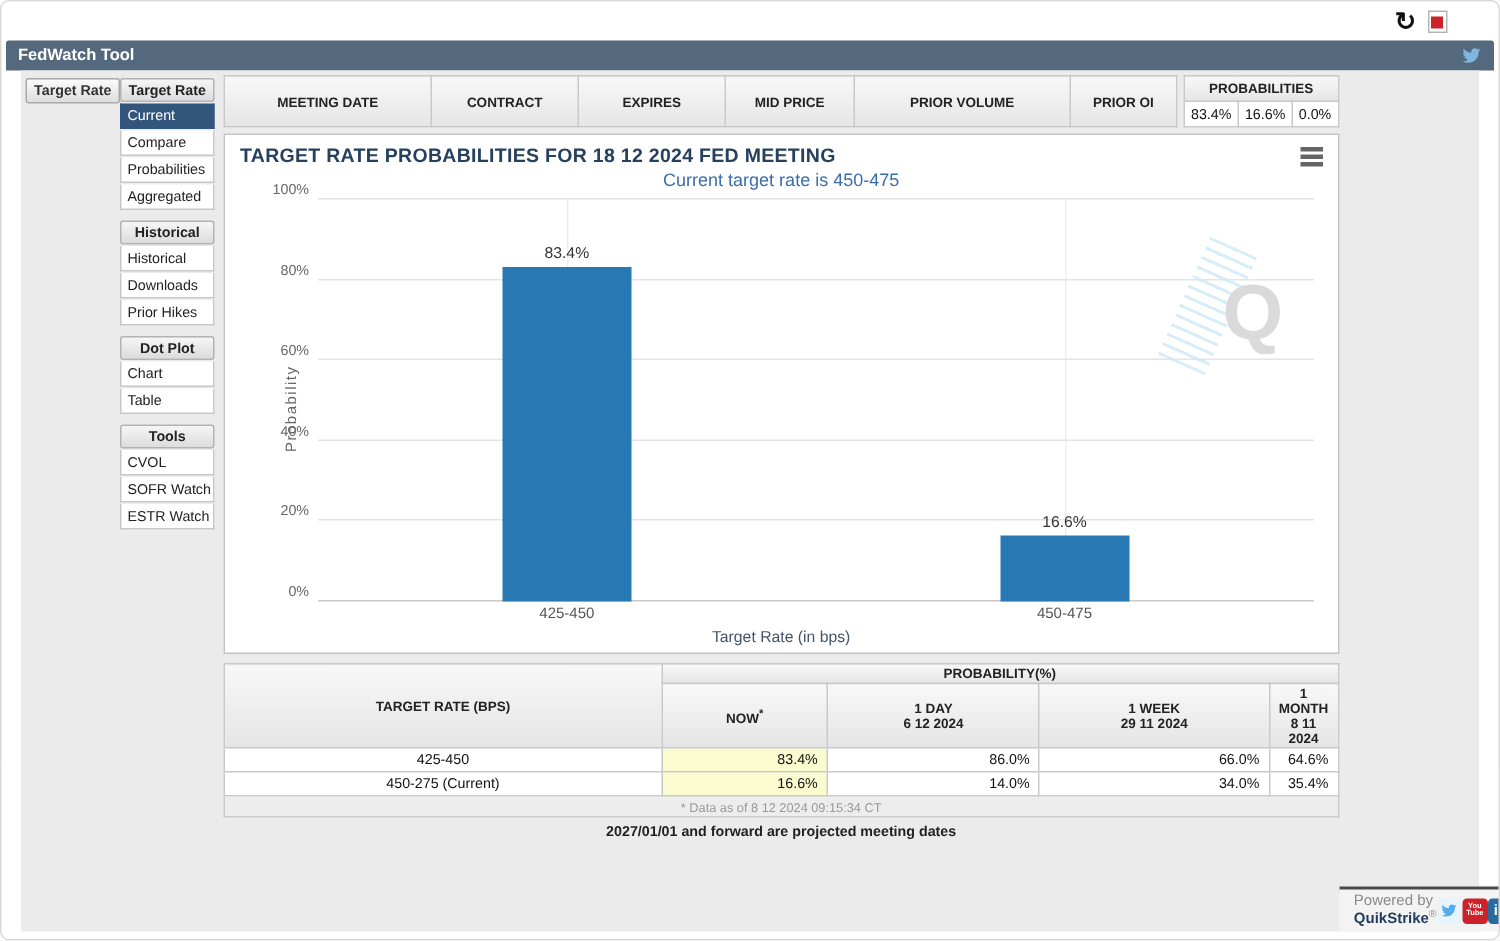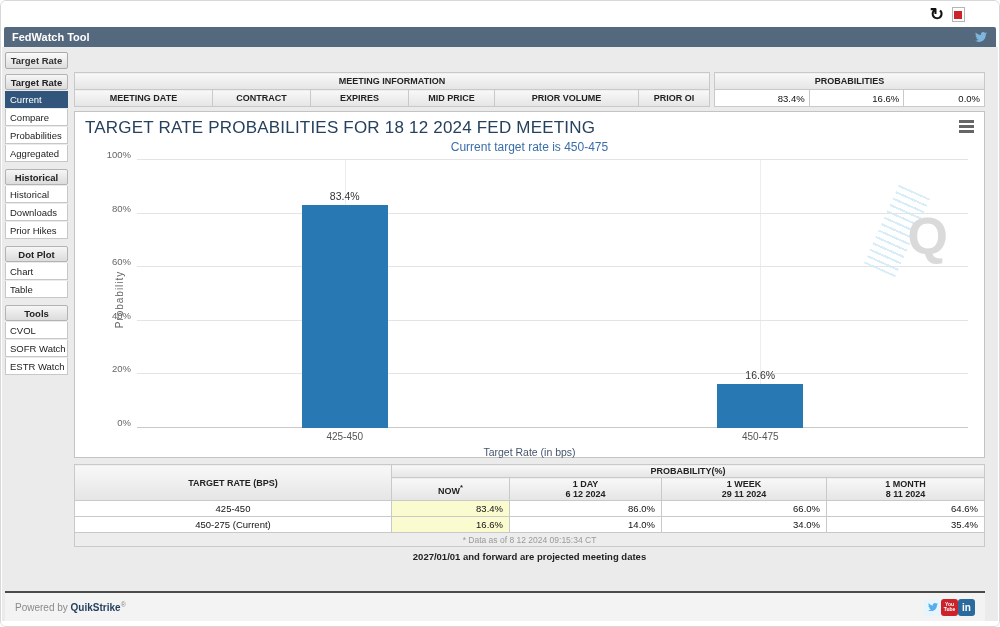--- a/index.html
+++ b/index.html
@@ -10,21 +10,21 @@
   .top-strip { height:26px; display:flex; justify-content:flex-end; align-items:center; padding-right:34px; gap:8px; background:#fff; }
   .refresh-glyph { font-size:17px; font-weight:bold; color:#111; cursor:pointer; line-height:1; }
   .pdf-glyph { width:13px; height:15px; background:#fff; border:1px solid #b5b5b5; position:relative; cursor:pointer; }
   .pdf-glyph::after { content:""; position:absolute; left:1px; top:3px; width:8px; height:8px; background:#cc2229; }
 
   
   .titlebar { height:20px; background:#54687e; color:#fff; font-size:11px; font-weight:bold; display:flex; align-items:center; padding:0 8px; justify-content:space-between; margin:0 3px; border-radius:2px 2px 0 0; }
   .titlebar .tw { width:14px; height:12px; cursor:pointer; }
 
   
-  .content { flex:1; background:#ebebeb; margin:0 1px; padding:3px 13px 0 3px; display:flex; flex-direction:column; position:relative; }
+  .content { flex:1; background:#ebebeb; margin:0 13px; padding:3px 13px 0 3px; display:flex; flex-direction:row; position:relative; }
   .tab-row { display:flex; align-items:flex-start; gap:2px; height:22px; }
   .rate-btn { width:63px; height:17px; margin-top:2px; background:linear-gradient(#fbfbfb,#dedede); border:1px solid #a9a9a9; border-radius:2px; font-size:9.5px; font-weight:bold; color:#333; display:flex; align-items:center; justify-content:center; cursor:pointer; }
   .tabs { display:flex; gap:2px; margin-left:7px; }
   .tab { height:18px; padding:0 6px; background:linear-gradient(#ffffff,#ececec); border:1px solid #aeaeae; border-radius:2px 2px 0 0; font-size:9.5px; font-weight:bold; color:#333; display:flex; align-items:center; cursor:pointer; }
   .tab.selected { background:#32567b; color:#fff; border-color:#32567b; }
 
   .body-row { display:flex; flex:1; }
 
   
   .sidebar { width:63px; display:flex; flex-direction:column; gap:1px; }
@@ -40,21 +40,21 @@
   .grid-table { background:#fff; border:1px solid #b9b9b9; }
   .grid-table th, .grid-table td { border:1px solid #c9c9c9; font-size:9px; height:17px; padding:0 4px; }
   .grid-table th { background:linear-gradient(#f8f8f8,#e5e5e5); font-weight:bold; color:#222; text-align:center; }
   .grid-table td { font-size:9.5px; color:#111; }
   .meet-table { width:636px; }
   .prob-table { flex:1; width:100%; }
   .t-center { text-align:center; } .t-right { text-align:right; }
 
   
   .chart-panel { background:#fff; border:1px solid #c3c3c3; margin-top:4px; height:347px; position:relative; padding:6px 10px 2px 10px; }
-  .chart-title { font-size:17px; font-weight:normal; color:#26415e; letter-spacing:0.2px; }
+  .chart-title { font-size:13px; font-weight:bold; color:#26415e; letter-spacing:0.2px; }
   .chart-subtitle { text-align:center; font-size:12px; color:#3a6ea8; margin-top:2px; }
   .menu-icon { position:absolute; right:10px; top:8px; width:15px; cursor:pointer; }
   .menu-icon div { height:3px; background:#666; margin-bottom:2px; }
   .plot-wrap { position:relative; margin-top:6px; height:268px; margin-left:52px; margin-right:6px; }
   .gridline { position:absolute; left:0; right:0; height:1px; background:#e4e4e4; }
   .vgridline { position:absolute; top:0; bottom:0; width:1px; background:#ededed; }
   .baseline { position:absolute; left:0; right:0; bottom:0; height:1px; background:#c9c9c9; }
   .ytick { position:absolute; right:calc(100% + 6px); transform:translateY(-50%); font-size:9.5px; color:#666; white-space:nowrap; }
   .ylab { position:absolute; left:-46px; top:50%; transform:rotate(-90deg) translateX(0); transform-origin:center; font-size:10px; color:#666; letter-spacing:1px; }
   .bar { position:absolute; bottom:0; width:86px; transform:translateX(-50%); }
@@ -130,23 +130,20 @@
         <div class="side-item">CVOL</div>
         <div class="side-item">SOFR Watch</div>
         <div class="side-item">ESTR Watch</div>
       </div>
 
       <div class="main">
 
         <div class="info-row">
           <table class="grid-table meet-table">
             <tbody>
-                <tr>
-                  <th colspan="6">MEETING INFORMATION</th>
-                </tr>
             <tr>
               <th style="width:138px">MEETING DATE</th>
               <th style="width:98px">CONTRACT</th>
               <th style="width:98px">EXPIRES</th>
               <th style="width:86px">MID PRICE</th>
               <th style="width:144px">PRIOR VOLUME</th>
               <th>PRIOR OI</th>
             </tr>
           </tbody>
             </table>

